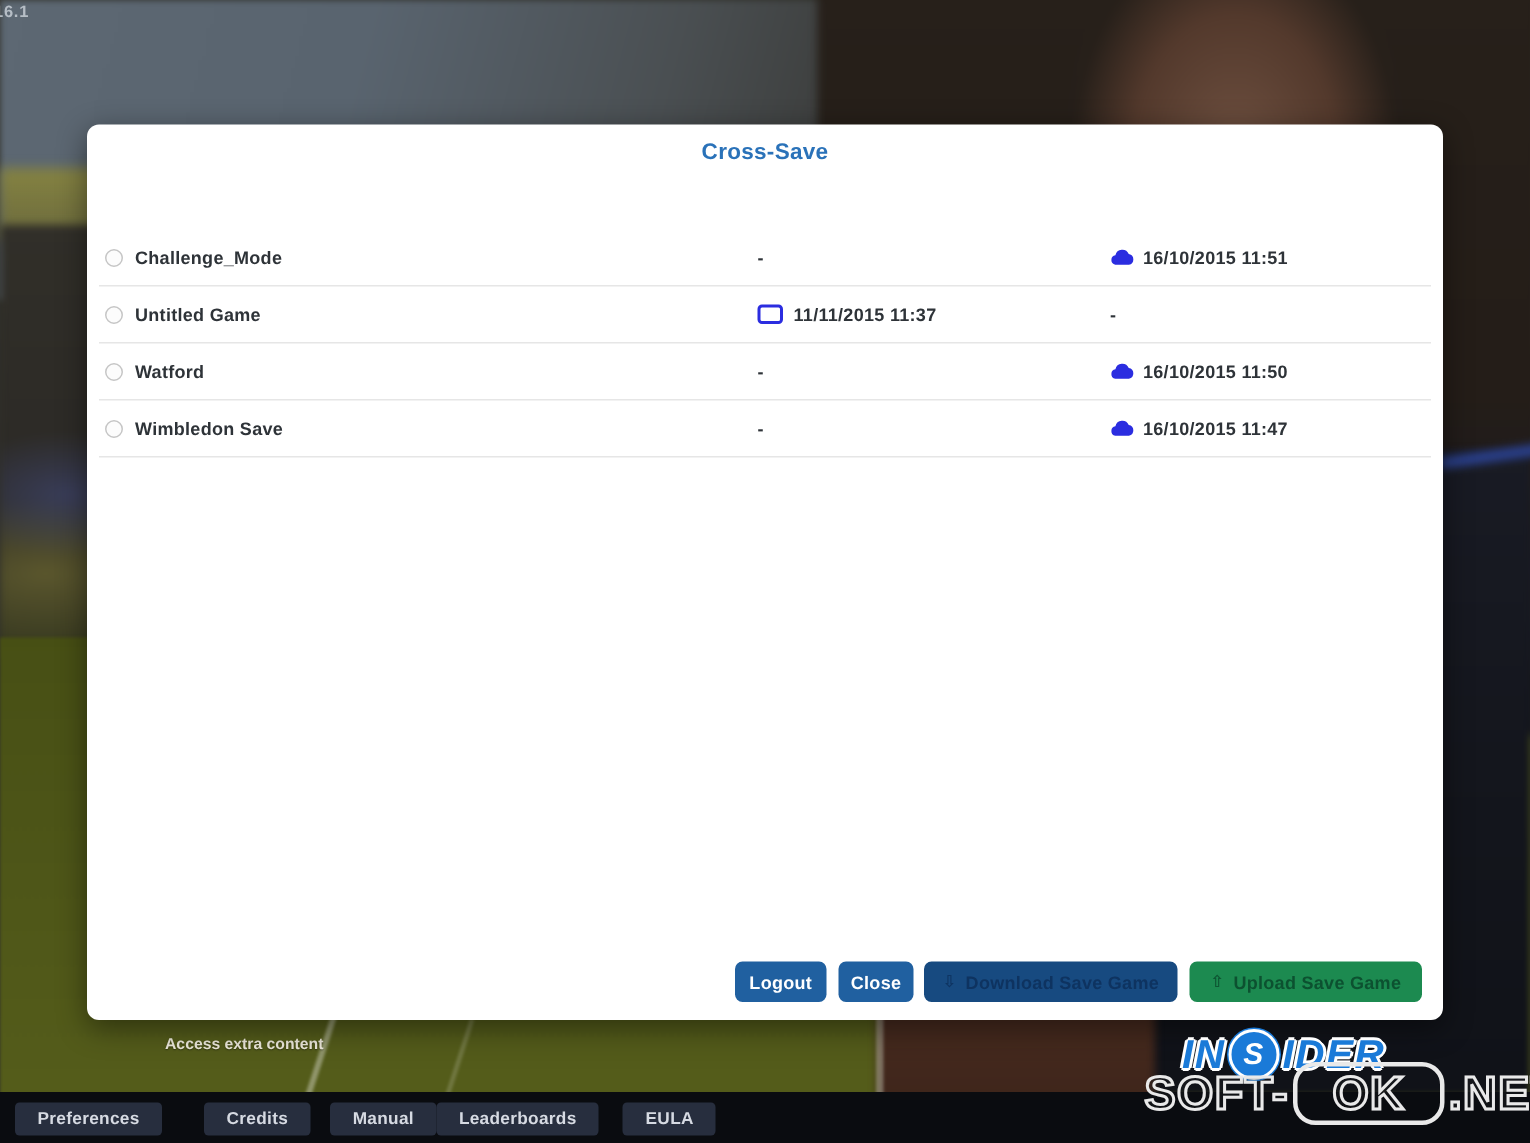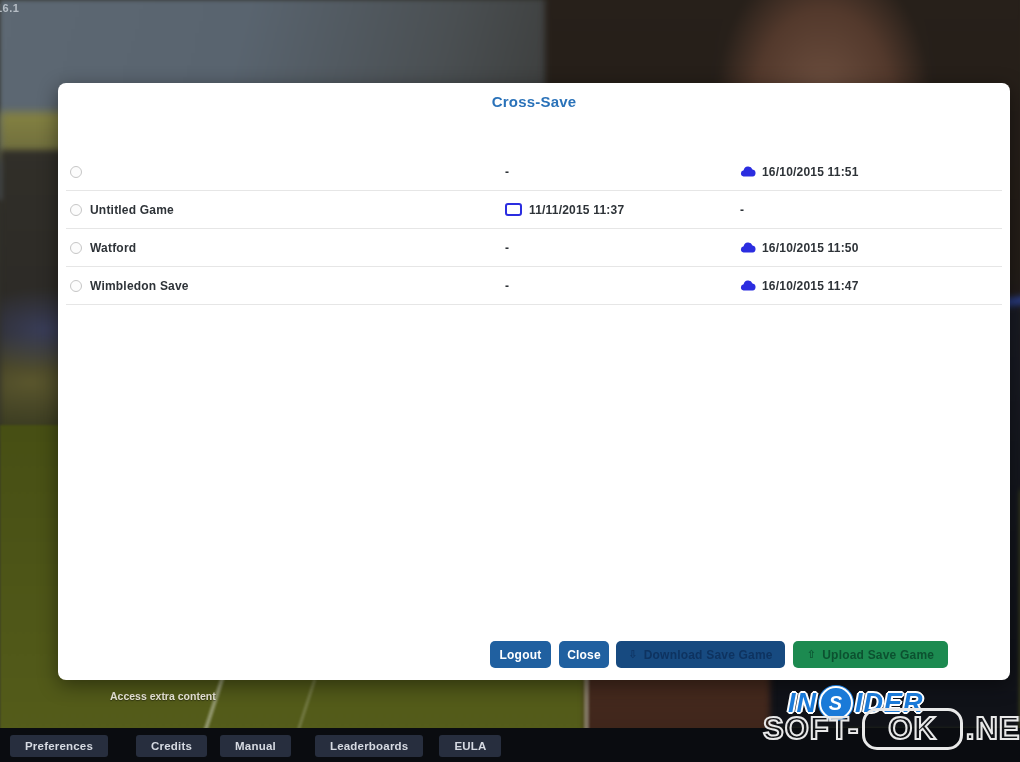--- a/index.html
+++ b/index.html
@@ -44,21 +44,21 @@
   .pl3{left:584px;top:672px;width:5px;height:60px;opacity:.85;}
 
   .version{position:absolute;left:-4px;top:2px;font-size:11px;font-weight:bold;
     color:#c6cdd4;opacity:.85;letter-spacing:.5px;}
 
   .access-extra{position:absolute;left:110px;top:690px;font-size:10.5px;font-weight:600;
     color:#ece8da;text-shadow:0 1px 1px rgba(0,0,0,.4);}
 
   
   .dialog{position:absolute;left:58px;top:83px;width:904px;height:597px;
-    background:#ffffff;border-radius:8px;box-shadow:0 5px 20px rgba(0,0,0,.45);padding-left:48px;}
+    background:#ffffff;border-radius:8px;box-shadow:0 5px 20px rgba(0,0,0,.45);}
   .dlg-title{position:absolute;top:10px;left:0;width:100%;text-align:center;
     font-size:15px;font-weight:bold;color:#2a72b9;letter-spacing:.2px;}
   .thead{position:absolute;left:8px;top:40px;right:8px;height:30px;background:#b1b1b1;
     border-radius:2px;}
   .thead .col{position:absolute;top:0;height:30px;line-height:30px;color:#f5f5f5;
     font-size:12px;font-weight:bold;letter-spacing:.3px;}
   .col-name{left:8px;}
   .col-device{left:427px;}
   .col-cloud{left:668px;}
   .sort-ind{font-size:8px;vertical-align:1px;margin-right:5px;color:#ececec;}
@@ -89,21 +89,21 @@
 
   
   .navbar{position:absolute;left:0;top:728px;width:1020px;height:34px;background:#0a0c10;
     display:flex;align-items:center;}
   .nav-btn{height:22px;margin-top:2px;padding:1px 15px;background:#272e3e;border:none;border-radius:3px;
     color:#d6dae2;font-family:inherit;font-size:11.5px;font-weight:600;letter-spacing:.2px;cursor:pointer;
     display:flex;align-items:center;}
   .nav-btn.n1{margin-left:10px;}
   .nav-btn.n2{margin-left:28px;}
   .nav-btn.n3{margin-left:13px;}
-  .nav-btn.n4{margin-left:24px;}
+  .nav-btn.n4{}
   .nav-btn.n5{margin-left:16px;}
 
   
   .insider{position:absolute;left:788px;top:686px;display:flex;align-items:center;
     font-style:italic;font-weight:900;color:#1a7ad8;font-size:27px;letter-spacing:1px;
     text-shadow:-2px 0 0 #fff,2px 0 0 #fff,0 -2px 0 #fff,0 2px 0 #fff,-1px -1px 0 #fff,1px 1px 0 #fff,-1px 1px 0 #fff,1px -1px 0 #fff;}
   .insider .s-badge{width:30px;height:30px;border-radius:50%;background:#1a7ad8;border:2px solid #fff;
     color:#fff;display:flex;align-items:center;justify-content:center;font-size:20px;margin:0 2px;
     text-shadow:none;box-shadow:0 0 0 1px #1a7ad8;}
   .softok{position:absolute;left:763px;top:708px;display:flex;align-items:center;
@@ -133,20 +133,21 @@
 <div class="access-extra">Access extra content</div>
 
 <div class="dialog">
   <div class="dlg-title">Cross-Save</div>
 
 
   <div class="rows">
 
     <div class="row">
       <span class="radio"></span>
+      <span class="cell c-name">Challenge_Mode</span>
       <span class="cell c-device dash">-</span>
       <span class="cell c-cloud">
         <svg class="cloud-icon" width="16" height="11" viewBox="0 0 16 11">
             <path fill="#2b2de0" d="M3.5 10.5 A3.2 3.2 0 0 1 3.6 4.2 A4.7 4.7 0 0 1 12.5 3.4 A3.6 3.6 0 0 1 12.6 10.5 Z"></path>
           </svg>
         <span>16/10/2015 11:51</span>
       </span>
     </div>
 
     <div class="row">

